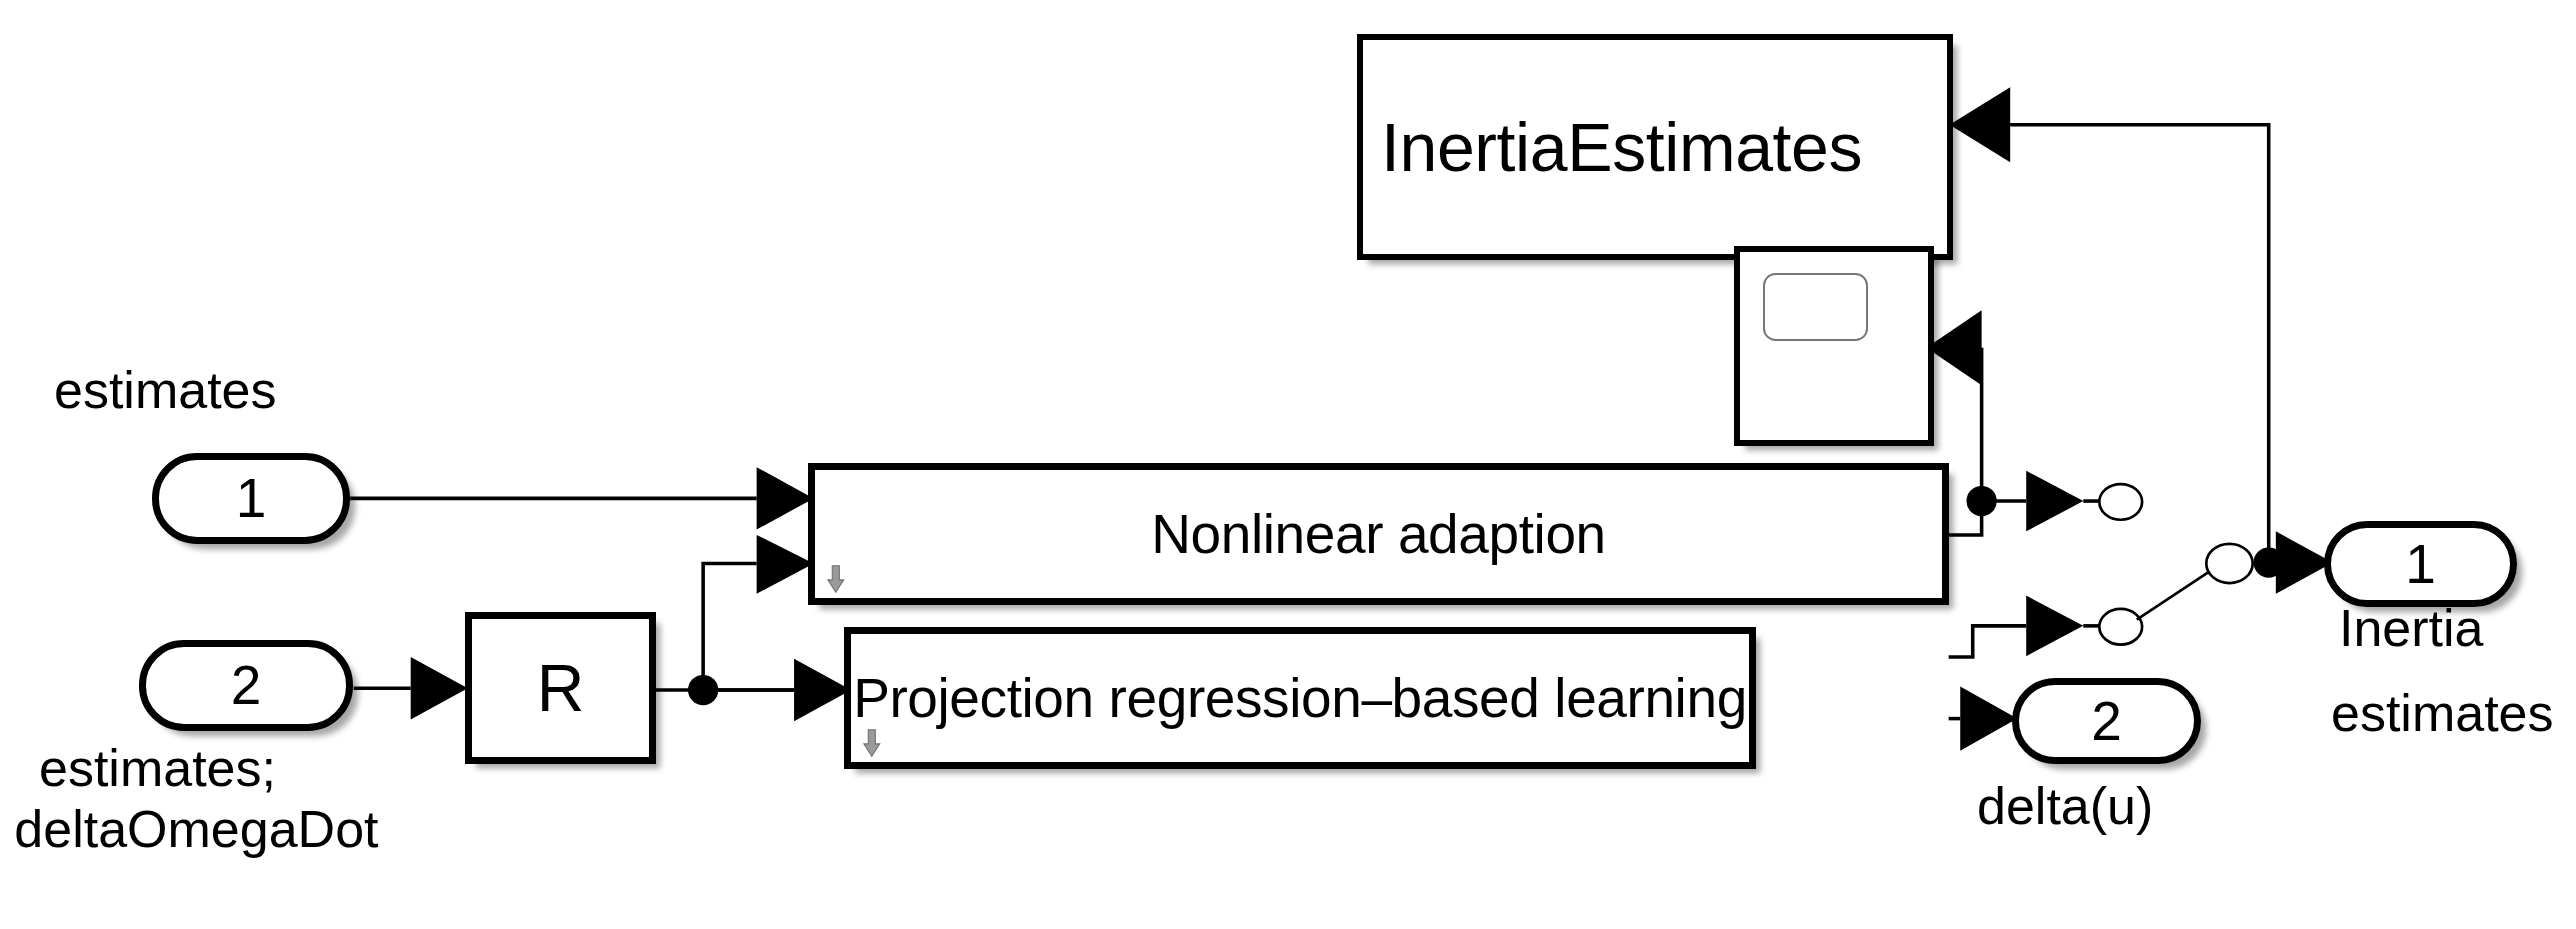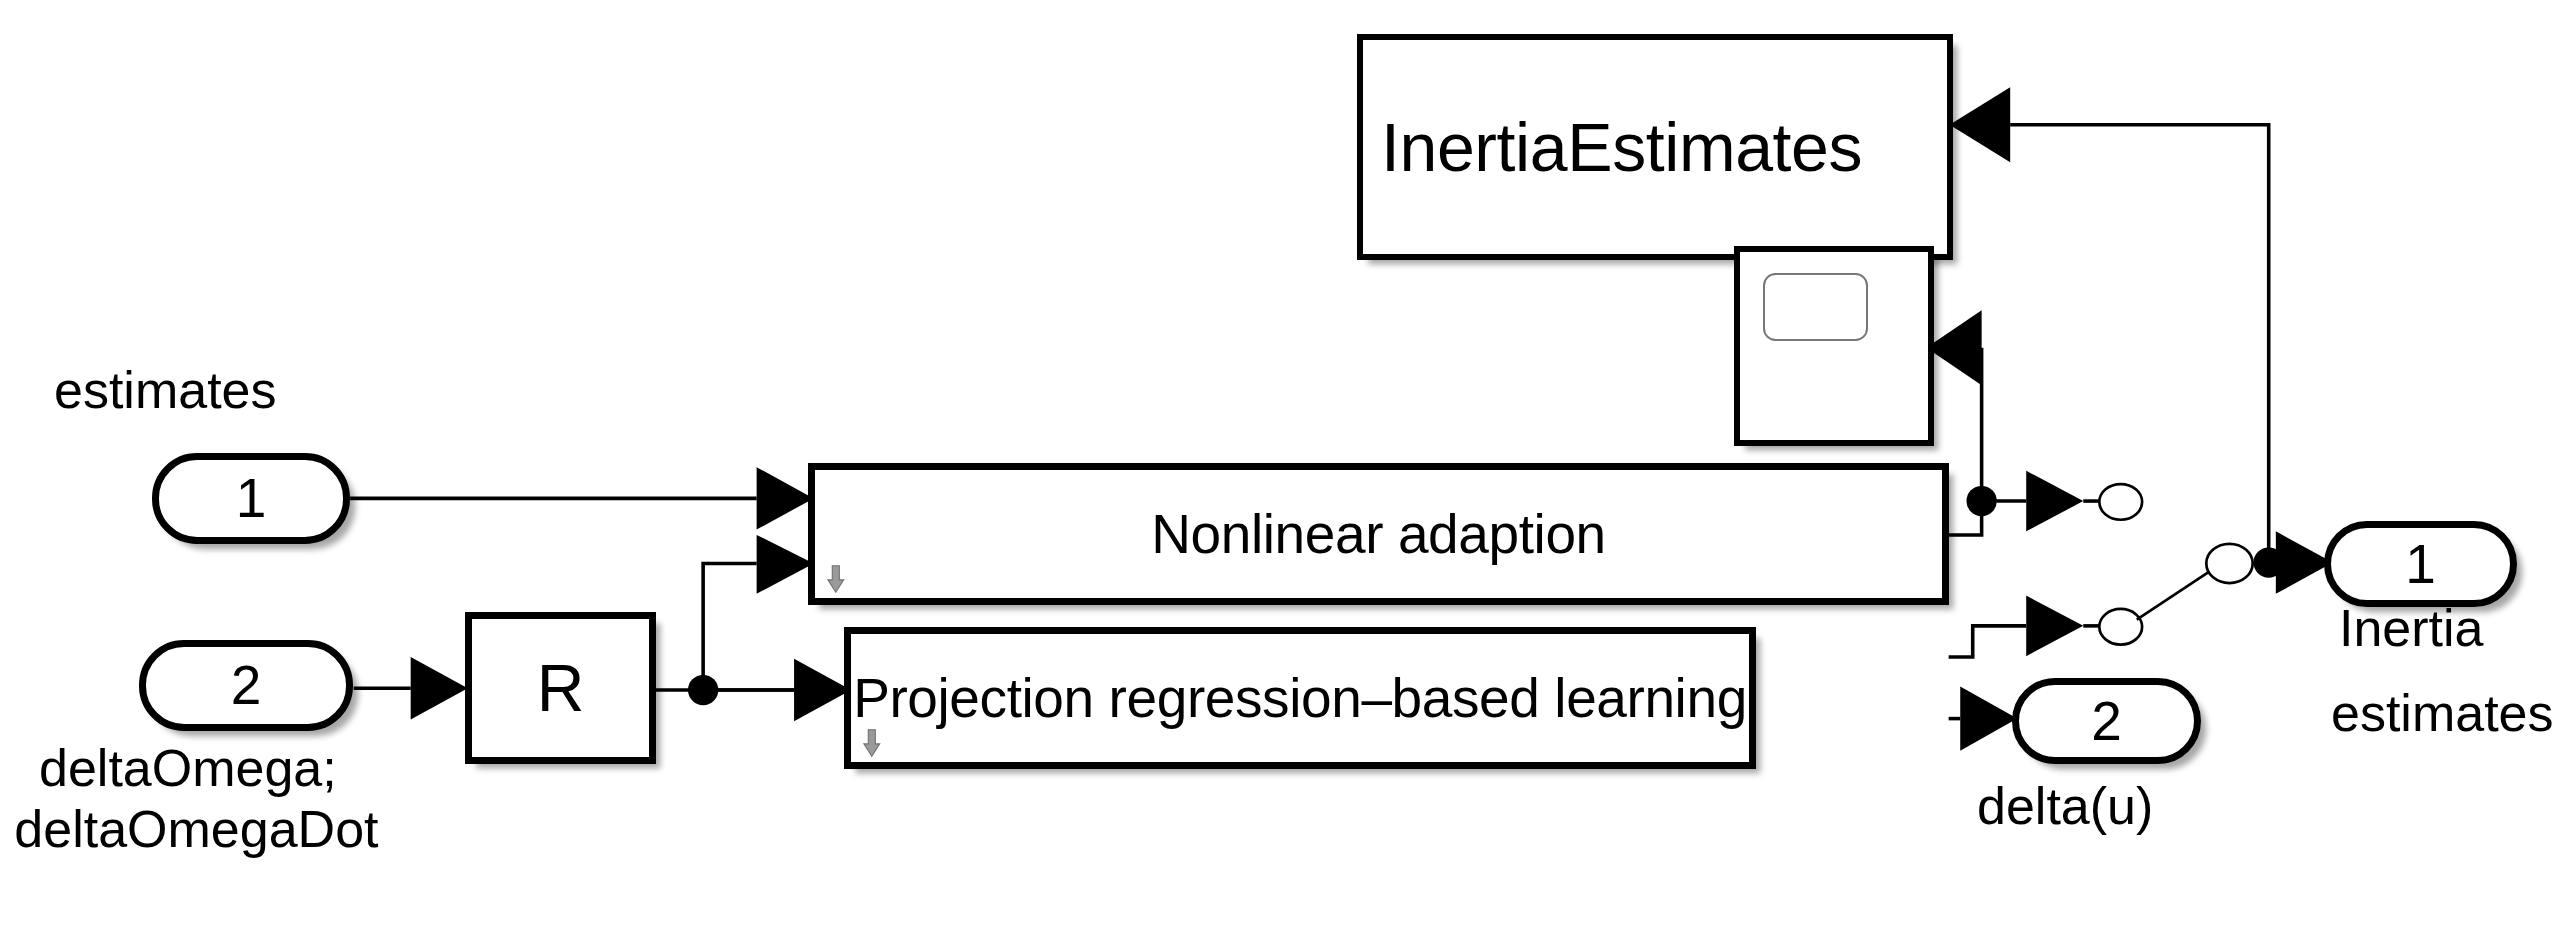--- a/index.html
+++ b/index.html
@@ -238,21 +238,21 @@
   <div class="port" id="port-out-1">
     <span class="port-num">1</span>
   </div>
 
   <div class="port" id="port-out-2">
     <span class="port-num">2</span>
   </div>
 
   <div class="lbl" id="lbl-delta-theta">estimates</div>
 
-  <div class="lbl" id="lbl-delta-omega">deltaOmega;</div>
+  <div class="lbl" id="lbl-delta-omega">estimates;</div>
 
   <div class="lbl" id="lbl-delta-u">delta(u)</div>
 
   <div class="lbl" id="lbl-delta-omega-dot">deltaOmegaDot</div>
 
   <div class="lbl" id="lbl-inertia">Inertia</div>
 
   <div class="lbl" id="lbl-estimates">estimates</div>
 
 </div>

